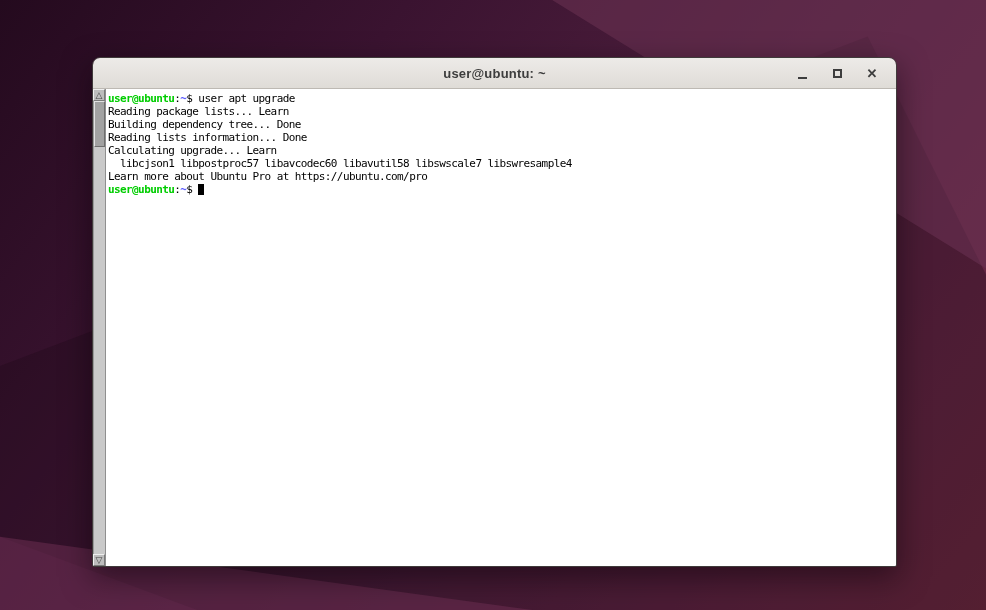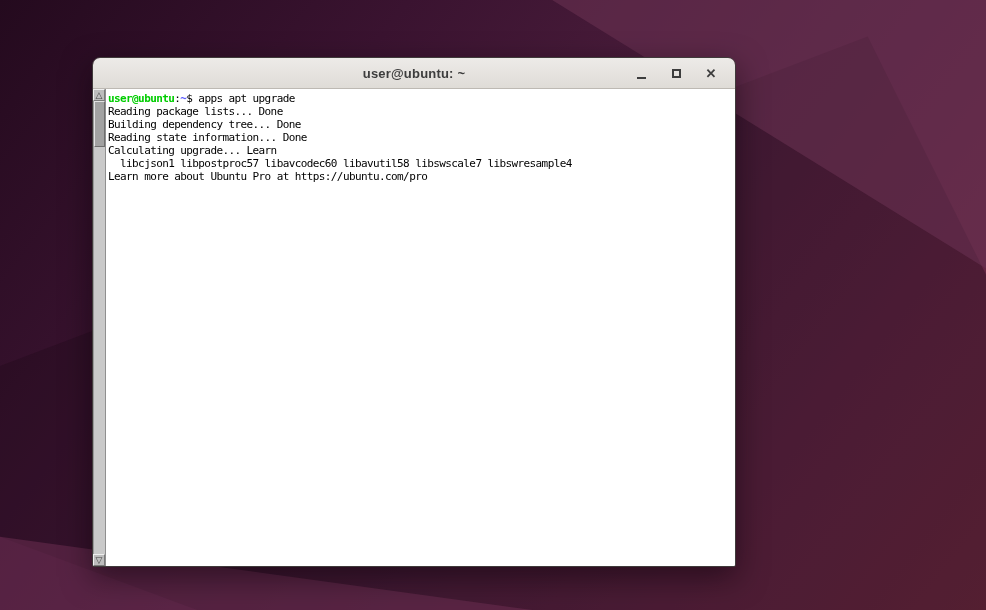--- a/index.html
+++ b/index.html
@@ -5,21 +5,21 @@
   * { margin:0; padding:0; box-sizing:border-box; }
   html,body { width:986px; height:610px; overflow:hidden; }
   body { font-family:"Liberation Sans", sans-serif; position:relative;
          background:linear-gradient(128deg, #240a1e 0%, #3a1330 28%, #50203f 58%, #642643 82%, #6f2a3e 100%); }
 
   .facet { position:absolute; inset:0; pointer-events:none; }
   .facet-tr { background:#68305198; clip-path:polygon(56% 0, 100% 0, 100% 44%); }
   .facet-bl { background:#70305480; clip-path:polygon(0 88%, 0 100%, 54% 100%); }
   .facet-mid { background:#1d081755; clip-path:polygon(88% 6%, 100% 45%, 100% 100%, 20% 100%, 0 88%, 0 60%); }
 
-  .window { position:absolute; left:92px; top:57px; width:644px; height:510px;
+  .window { position:absolute; left:92px; top:57px; width:805px; height:510px;
             border-radius:8px 8px 2px 2px; box-shadow:0 10px 30px rgba(10,0,8,.5);
             border:1px solid #3f3a3a; display:flex; flex-direction:column; overflow:hidden; }
 
   .titlebar { height:31px; flex:0 0 31px; background:linear-gradient(#edebe8, #dfdcd7);
               border-bottom:1px solid #bdb9b3; position:relative;
               display:flex; align-items:center; justify-content:center; }
   .title { font-size:13px; font-weight:bold; color:#3d3d3d; letter-spacing:.2px; }
   .controls { position:absolute; right:0; top:0; height:100%; display:flex; align-items:center;
               gap:21px; padding-right:17px; }
   .btn { width:14px; height:14px; display:flex; align-items:center; justify-content:center; cursor:default; }
@@ -78,22 +78,23 @@
         <span>△</span>
       </div>
       <div class="sb-trough">
         <div class="sb-thumb"></div>
       </div>
       <div class="sb-arrow">
         <span>▽</span>
       </div>
     </div>
     <div class="term-text" id="term-text">
-        <div class="term-line"><span class="seg-green">user@ubuntu</span><span class="seg-fg">:</span><span class="seg-blue">~</span><span class="seg-fg">$ apps apt upgrade</span></div>
-        <div class="term-line"><span class="seg-fg">Reading package lists... Done</span></div>
+        <div class="term-line"><span class="seg-green">user@ubuntu</span><span class="seg-fg">:</span><span class="seg-blue">~</span><span class="seg-fg">$ user apt upgrade</span></div>
+        <div class="term-line"><span class="seg-fg">Reading package lists... Learn</span></div>
         <div class="term-line"><span class="seg-fg">Building dependency tree... Done</span></div>
-        <div class="term-line"><span class="seg-fg">Reading state information... Done</span></div>
+        <div class="term-line"><span class="seg-fg">Reading lists information... Done</span></div>
         <div class="term-line"><span class="seg-fg">Calculating upgrade... Learn</span></div>
         <div class="term-line"><span class="seg-fg">  libcjson1 libpostproc57 libavcodec60 libavutil58 libswscale7 libswresample4</span></div>
         <div class="term-line"><span class="seg-fg">Learn more about Ubuntu Pro at https://ubuntu.com/pro</span></div>
+        <div class="term-line"><span class="seg-green">user@ubuntu</span><span class="seg-fg">:</span><span class="seg-blue">~</span><span class="seg-fg">$ </span><span class="cursor"></span></div>
       </div>
   </div>
 </div>
 
 </body></html>

